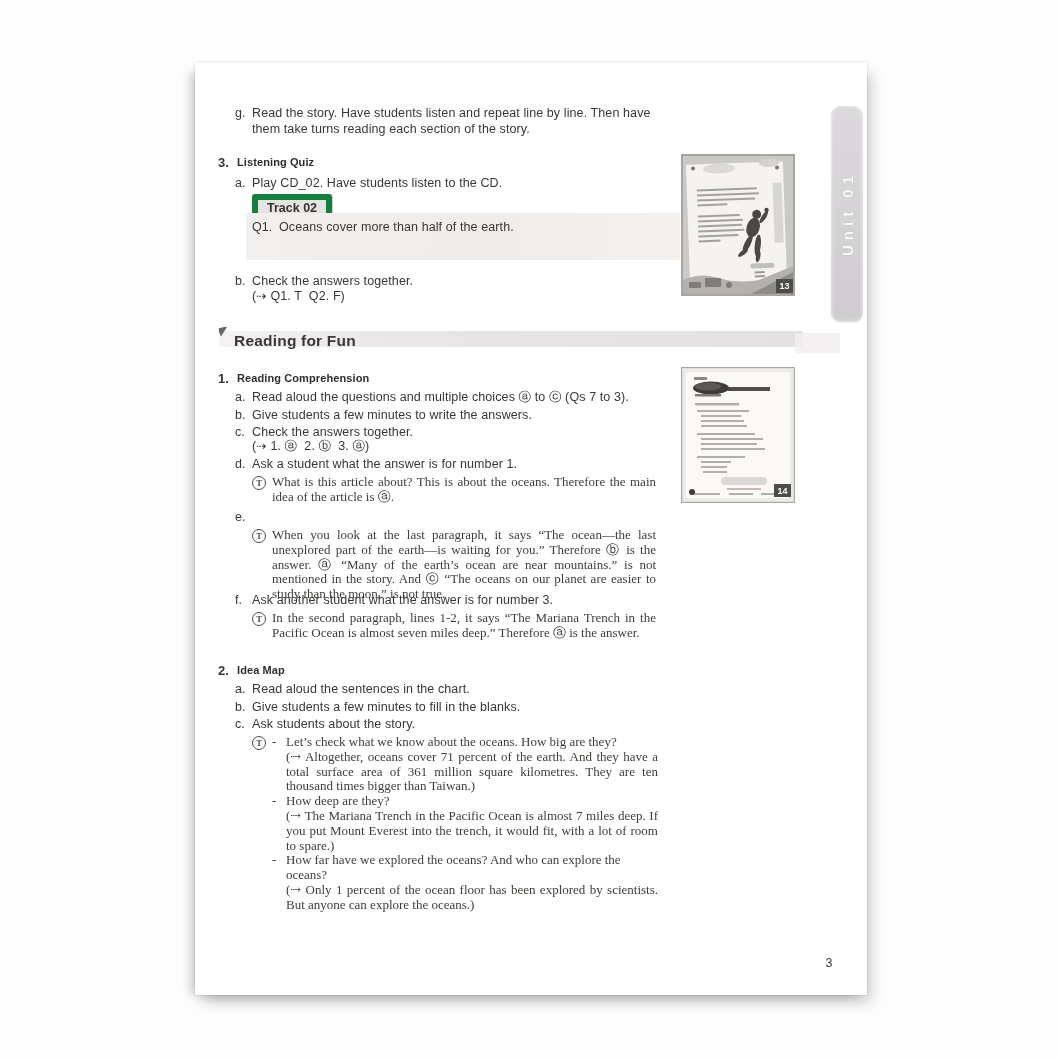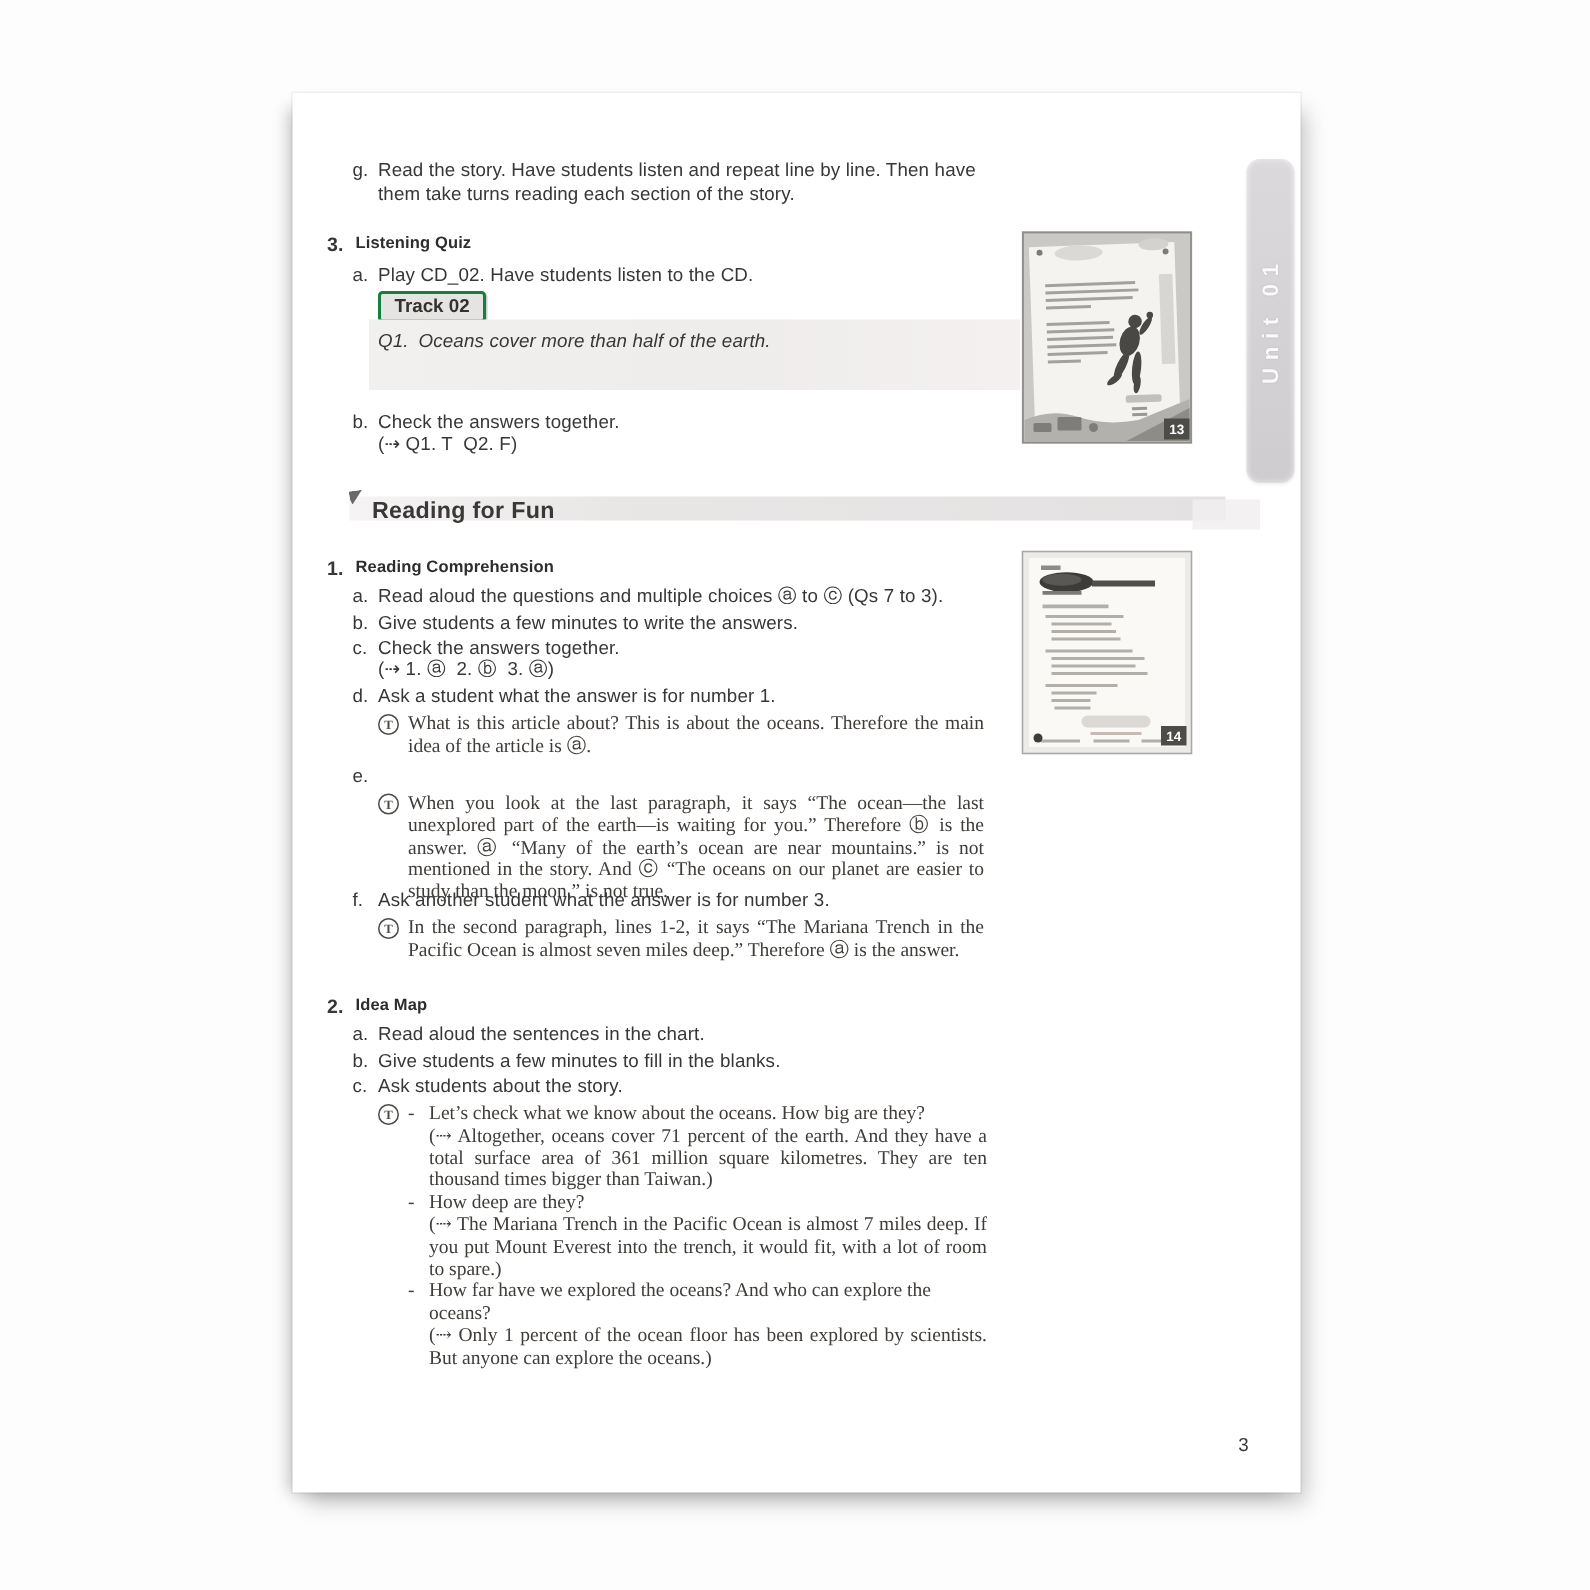--- a/index.html
+++ b/index.html
@@ -32,31 +32,31 @@
   .tpara{position:absolute;display:flex;gap:6px;}
   .ticon{
     flex:none;width:12px;height:12px;margin-top:1px;
     border:1.3px solid #4d4b48;border-radius:50%;
     font-size:8.5px;line-height:12px;text-align:center;font-weight:700;color:#4d4b48;
     font-family:"Liberation Serif","DejaVu Serif",serif;
   }
   .ttext{text-align:justify;}
   .trackbox{
     position:absolute;display:inline-block;
-    background:#e6e4e2;border:2px solid #15803d;border-radius:3px;
+    background:#e6e4e2;border:6px solid #15803d;border-radius:3px;
     box-shadow:1px 1px 0 #cfcdcb;
     padding:1px 9px 2px 9px;
     font-weight:700;font-size:12.5px;color:#34322f;
   }
   .qbg{
     position:absolute;left:51px;top:151px;width:434px;height:47px;
     background:linear-gradient(90deg,#f2f0ee 0%,#efedeb 55%,#f3f0ef 100%);
   }
   .banner{
-    position:absolute;left:38px;top:269px;width:584px;height:16px;
+    position:absolute;left:24px;top:269px;width:584px;height:16px;
     background:linear-gradient(90deg,#f5f3f3 0%,#e9e6e6 30%,#e4e1e2 100%);
     text-decoration:underline;
   }
   .banner-text{
     position:absolute;left:15px;top:1px;
     font-weight:700;font-size:15.5px;letter-spacing:.2px;color:#3a3836;
   }
   .banner-flag{
     position:absolute;left:0px;top:-4px;width:9px;height:9px;
     background:#6b6966;
@@ -108,21 +108,21 @@
     <span class="lab">a.</span>
     <span class="txt">Play CD_02. Have students listen to the CD.</span>
   </div>
 
   <div class="trackbox" style="left:57px;top:132px;">
     <span>Track 02</span>
   </div>
 
   <div class="qbg"></div>
 
-  <div class="row" style="top:158px;left:57px;width:420px;font-style:italic;">
+  <div class="row" style="top:158px;left:57px;width:420px;">
     <span class="qlab">Q1.</span>
     <span class="txt">Oceans cover more than half of the earth.</span>
   </div>
 
   <div class="row" style="top:212px;left:40px;width:436px;">
     <span class="lab">b.</span>
     <span class="txt">Check the answers together.</span>
   </div>
   <div class="row pre" style="top:227px;left:57px;width:420px;">
     <span>(⇢ Q1. T  Q2. F)</span>

